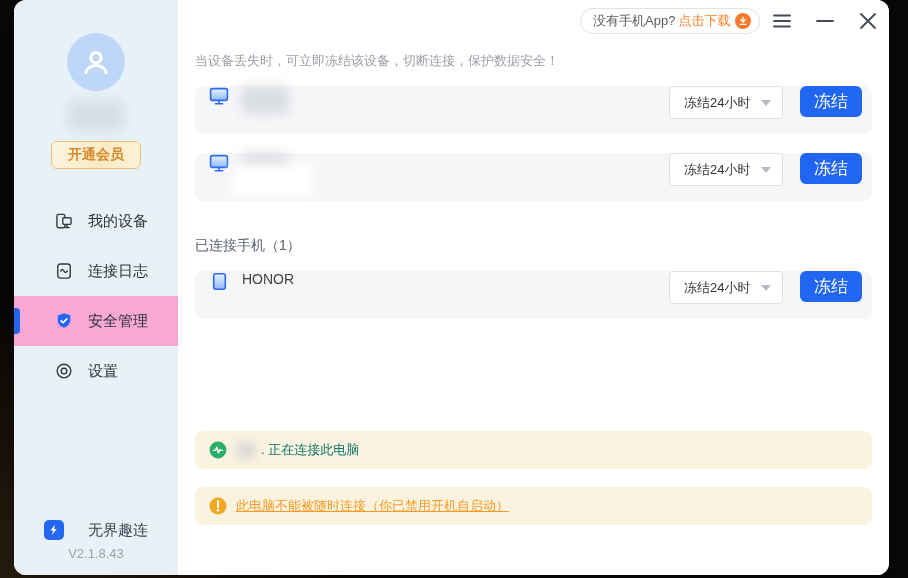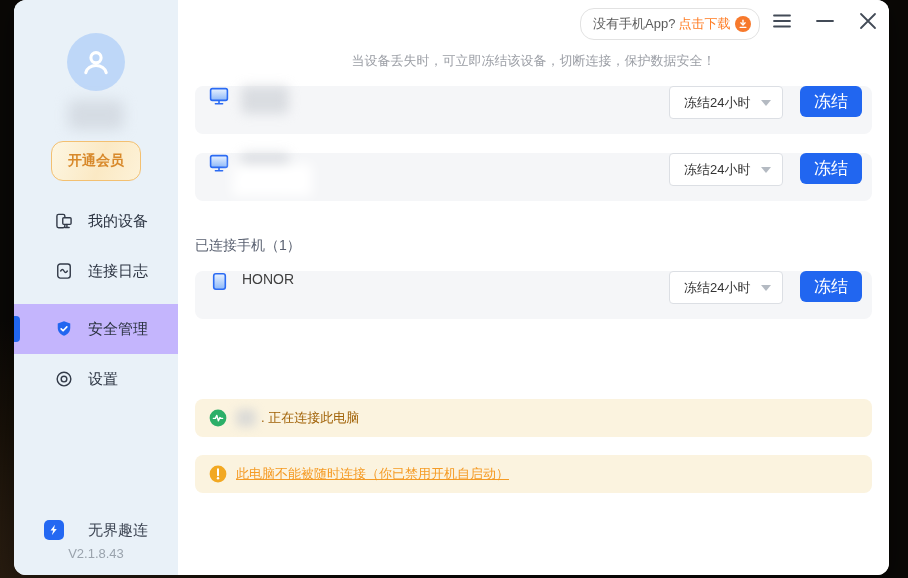--- a/index.html
+++ b/index.html
@@ -22,66 +22,66 @@
   .avatar {
     position:absolute; top:33px; left:53px; width:58px; height:58px;
     border-radius:50%; background:#bed7f8; display:flex; align-items:center; justify-content:center;
   }
   .user-blob {
     position:absolute; top:100px; left:54px; width:56px; height:30px;
     background:#c6cbd3; border-radius:6px; filter:blur(7px); opacity:.55;
   }
   .member-btn {
     position:absolute; top:141px; left:50%; transform:translateX(-50%);
-    width:90px; height:40px; border:1px solid #f3c071; border-radius:12px;
+    width:90px; height:28px; border:1px solid #f3c071; border-radius:6px;
     background:linear-gradient(110deg,#fdf6e2 0%,#fbe9c4 55%,#fdf2d8 100%);
     color:#d8892b; font-size:14px; font-weight:bold; cursor:pointer;
     display:flex; align-items:center; justify-content:center;
   }
   .menu { position:absolute; top:196px; left:0; right:0; }
   .menu-item {
     height:50px; display:flex; align-items:center; padding-left:40px; gap:14px;
     font-size:15px; color:#2c3442; cursor:pointer; position:relative;
   }
-  .menu-item.selected { background:#c4b5fd;margin-top:8px; }
+  .menu-item.selected { background:#f9a8d4; }
   .menu-item.selected::before {
     content:""; position:absolute; left:0; top:12px; width:6px; height:26px;
     background:#2166f0; border-radius:0 4px 4px 0;
   }
   .menu-icon { width:20px; height:20px; display:flex; align-items:center; justify-content:center; }
   .side-footer { position:absolute; bottom:14px; left:0; right:0; text-align:center; }
   .brand-line { display:flex; align-items:center; justify-content:center; gap:24px; font-size:15px; color:#3c4452; }
   .logo {
     width:20px; height:20px; border-radius:5px; background:#2468f2;
     display:flex; align-items:center; justify-content:center;
   }
   .version { margin-top:6px; font-size:13px; color:#9aa3ad; }
 
   
   .main { flex:1; position:relative; background:#fff; padding:0 17px; }
 
   .pill {
-    position:absolute; top:8px; left:402px; height:32px;
+    position:absolute; top:8px; left:402px; height:26px;
     border:1px solid #e2e2e2; border-radius:14px; background:#fff;
     display:flex; align-items:center; gap:3px; padding:0 8px 0 12px;
     font-size:13px; cursor:pointer;
   }
   .pill-prompt { color:#5c5c5c; }
   .pill-link { color:#ff7b22; }
   .badge-dl {
     width:16px; height:16px; border-radius:50%; background:#f7792c; margin-left:2px;
     display:flex; align-items:center; justify-content:center;
   }
   .win-btn {
     position:absolute; top:8px; width:26px; height:26px; cursor:pointer;
     display:flex; align-items:center; justify-content:center;
   }
   .win-btn.menu-b { left:591px; } .win-btn.min-b { left:634px; } .win-btn.close-b { left:677px; }
 
-  .tip { padding-top:52px; font-size:13px; color:#9b9ea5;text-align:center; }
+  .tip { padding-top:52px; font-size:13px; color:#9b9ea5; }
   .section-header { margin-top:18px; font-size:14px; color:#596070; }
   .section-header.phones { margin-top:36px; }
 
   .device-row {
     margin-top:16px; height:48px; background:#f5f6f8; border-radius:8px;
     display:flex; align-items:flex-start; padding:0 10px 0 13px;
   }
   .device-row.second { margin-top:19px; }
   .dev-icon { width:22px; height:20px; display:flex; align-items:center; justify-content:center; }
   .name-blob { width:48px; height:28px; margin-left:11px; background:#c8ccd2; border-radius:5px; filter:blur(6px); opacity:.6; }
@@ -95,21 +95,21 @@
   .caret { width:0; height:0; border-left:5px solid transparent; border-right:5px solid transparent; border-top:6px solid #b4bac2; }
   .freeze-btn {
     margin-left:17px; width:62px; height:31px; background:#2166f0; color:#fff;
     border:none; border-radius:6px; font-size:17px; cursor:pointer;
   }
 
   .notice {
     height:38px; background:#fbf3df; border-radius:8px;
     display:flex; align-items:center; gap:9px; padding:0 14px; font-size:13px;
   }
-  .notice.success { margin-top:80px; color:#a16207; }
+  .notice.success { margin-top:112px; color:#0f766e; }
   .notice.warning { margin-top:18px; }
   .notice-blob { width:20px; height:18px; background:#c8ccd2; border-radius:4px; filter:blur(5px); opacity:.6; margin-right:-4px; }
   .warn-link { color:#f59b25; text-decoration:underline; cursor:pointer; }
   .n-icon { width:18px; height:18px; flex-shrink:0; display:flex; }
 
   .halo { position:absolute; left:54px; top:164px; width:80px; height:32px; background:#fff; filter:blur(6px); }
 </style>
 </head>
 <body>
 

